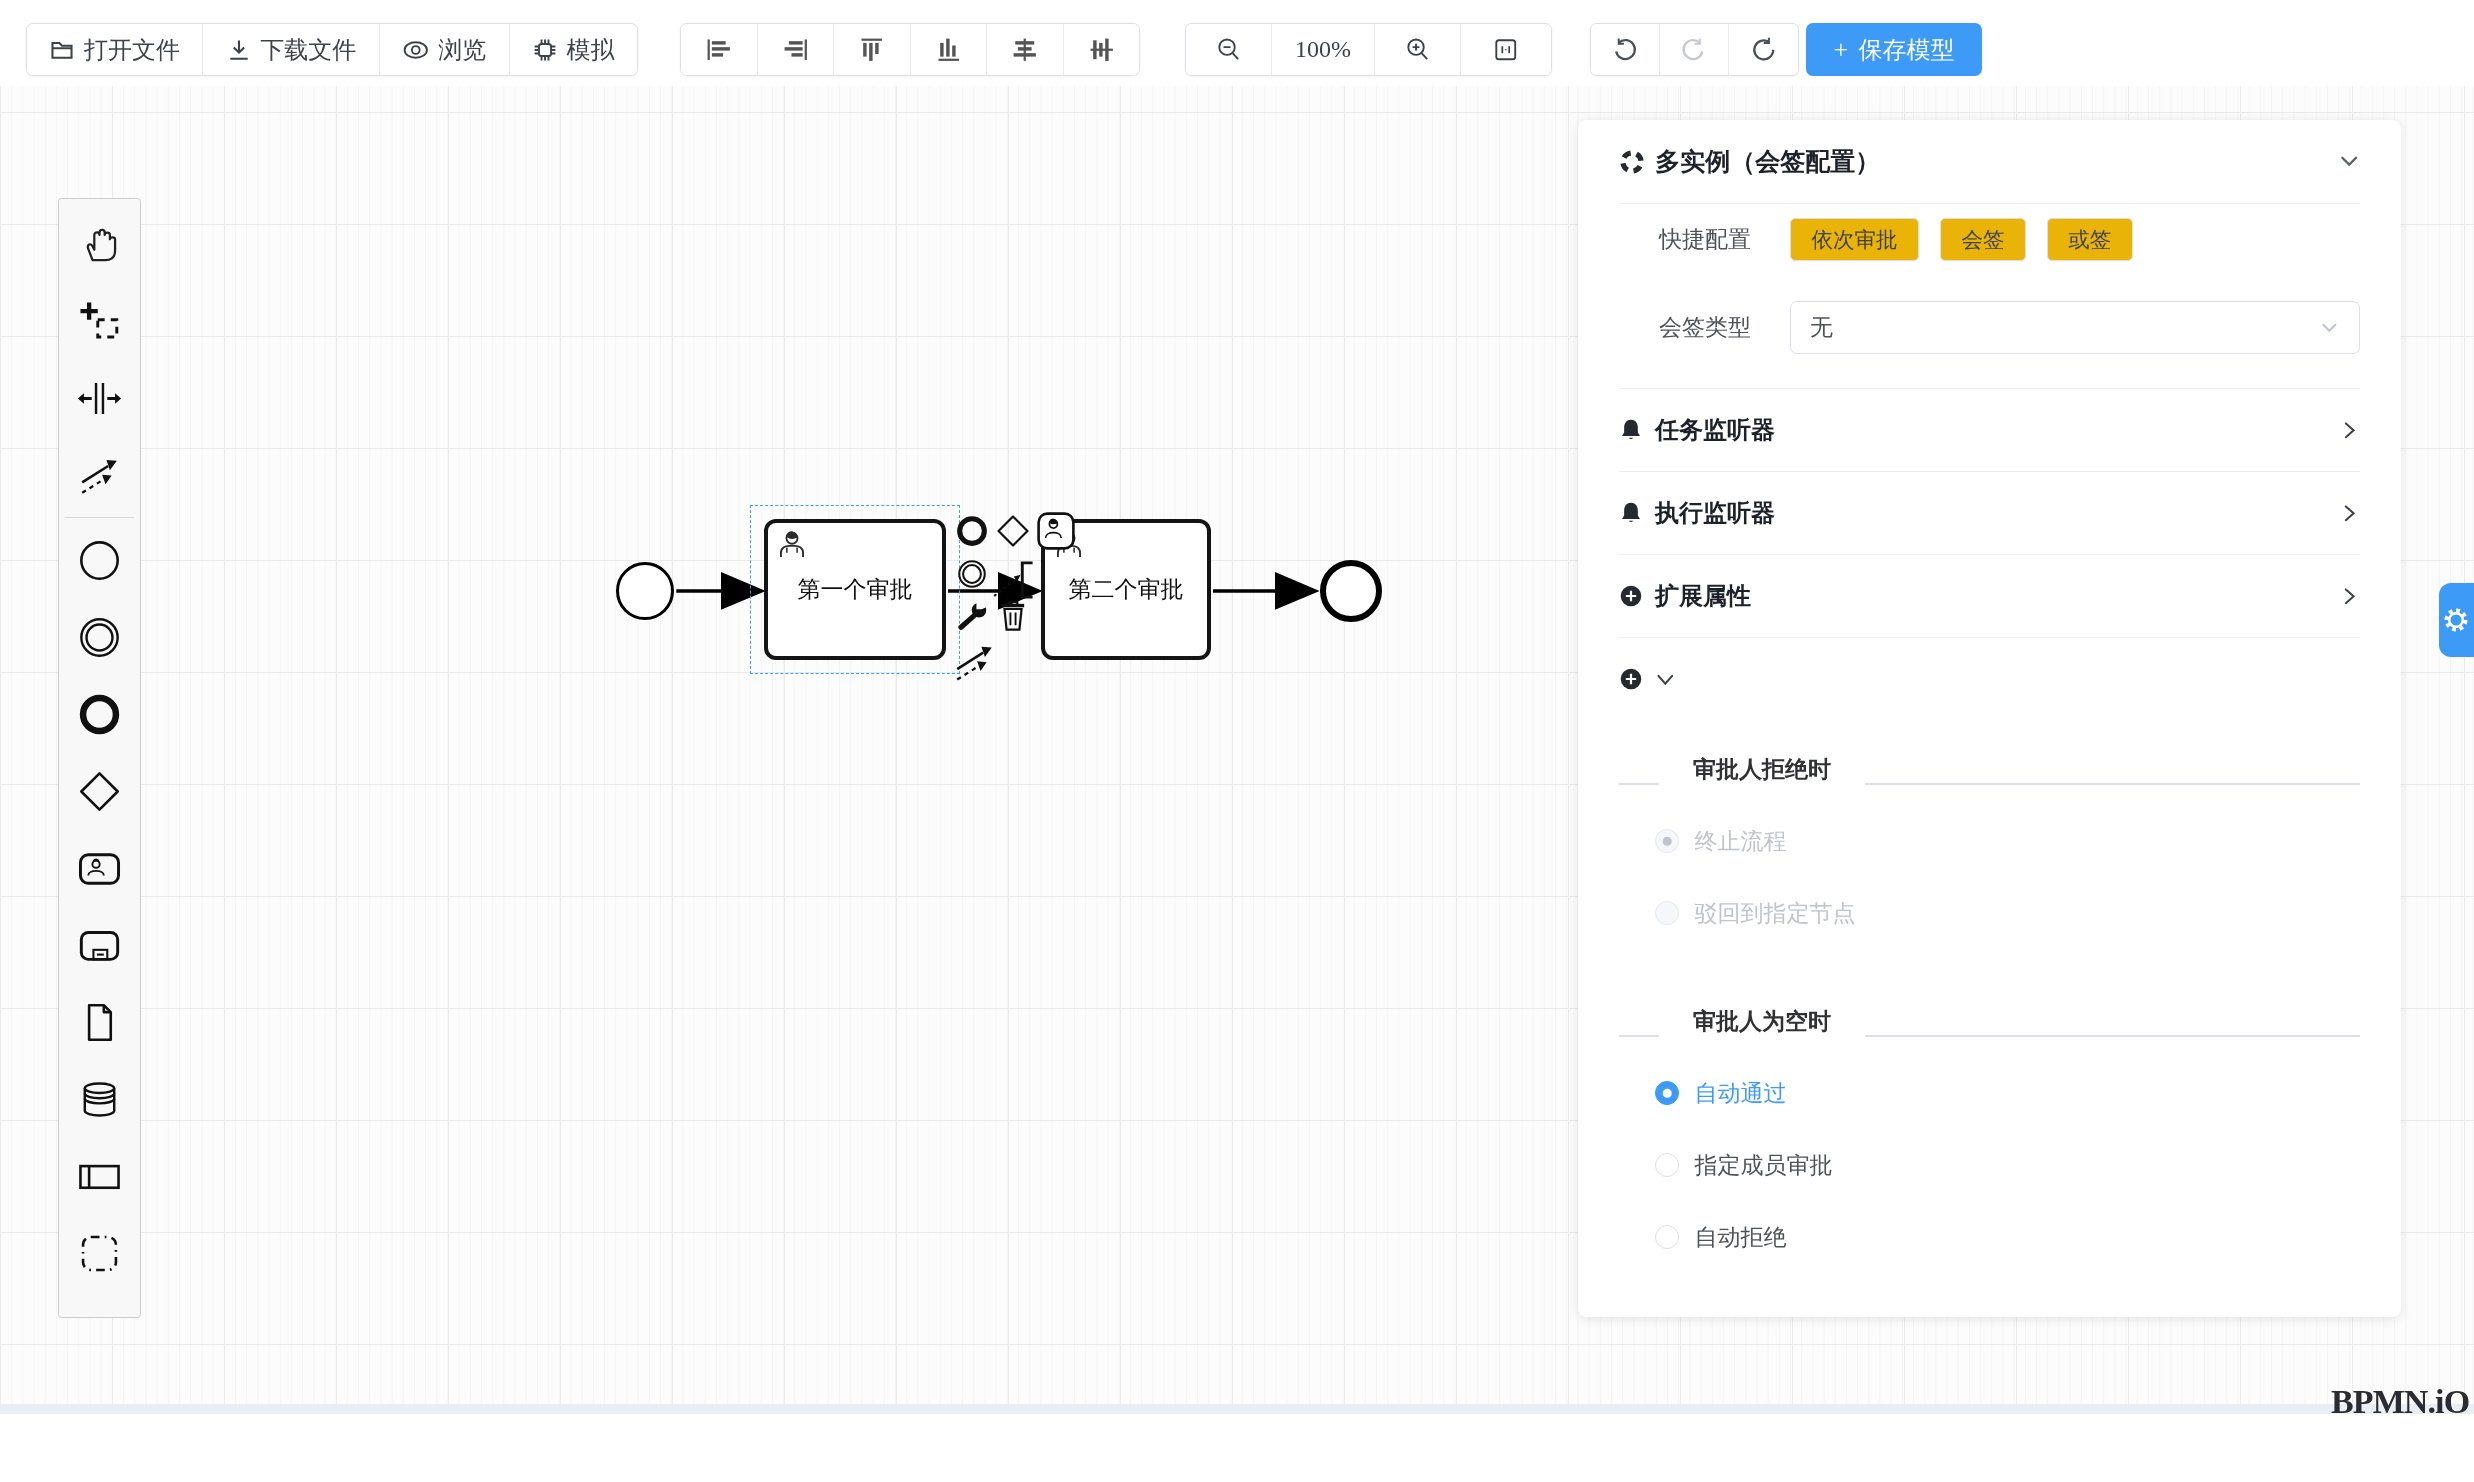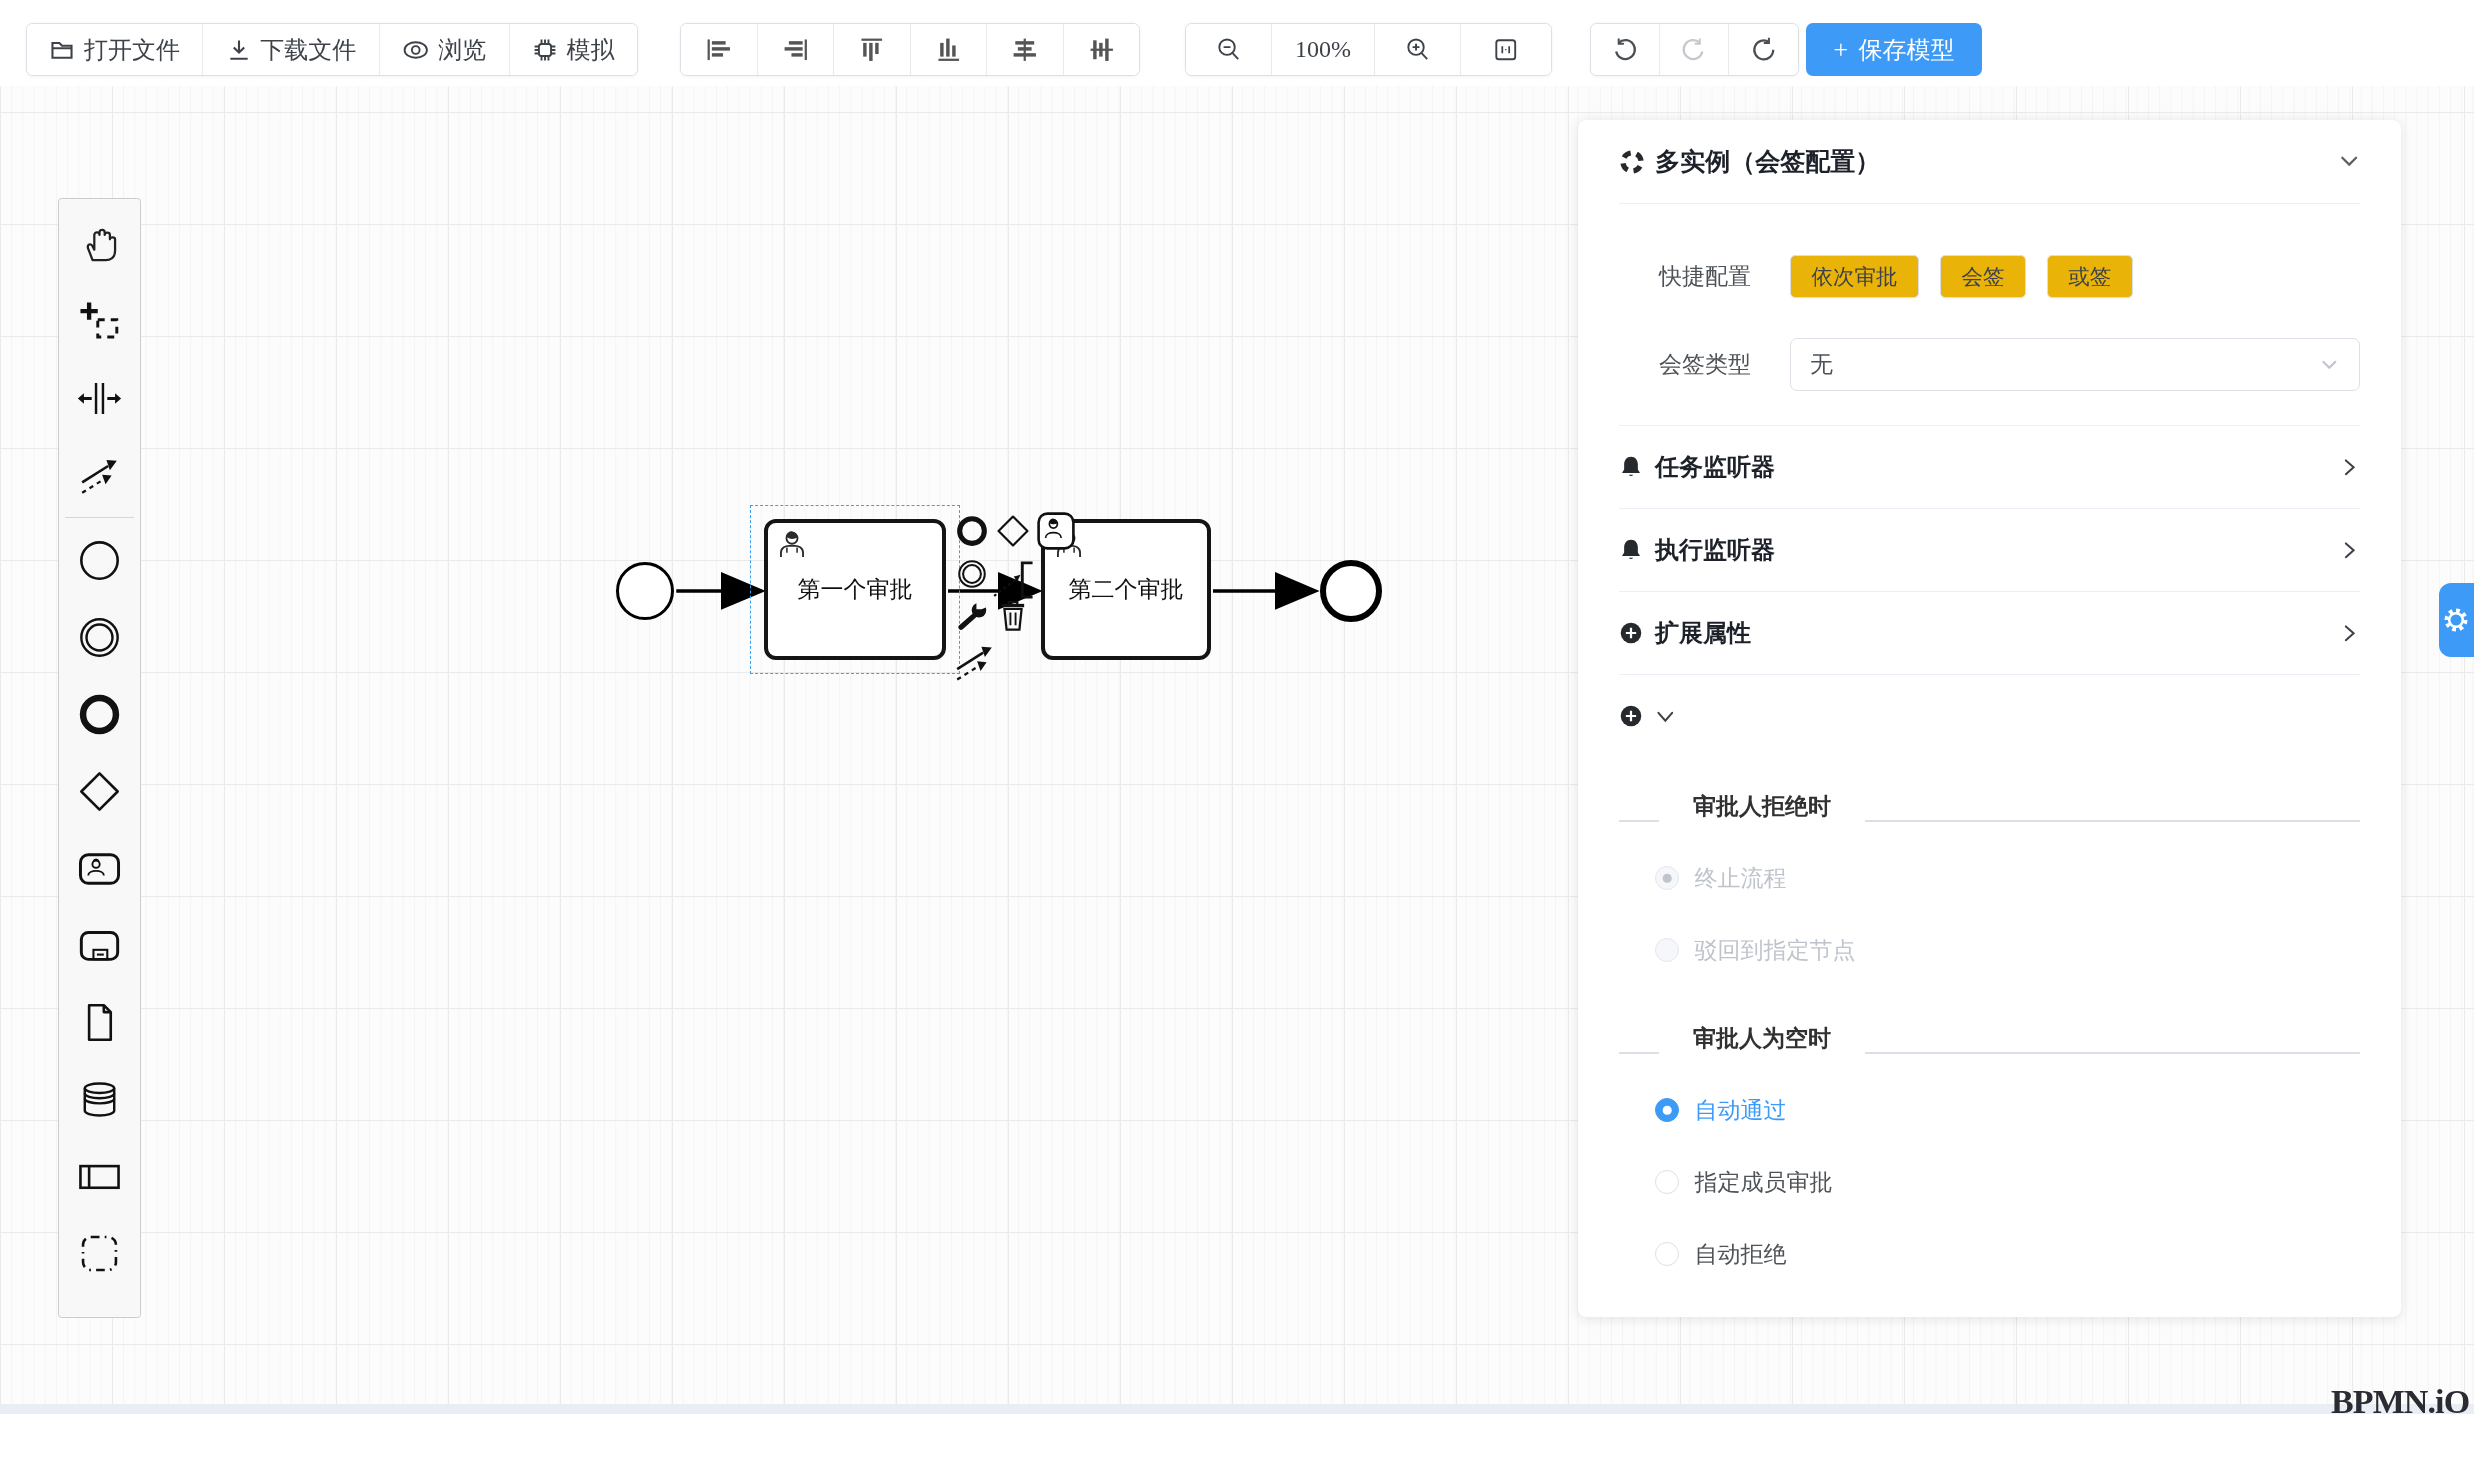--- a/index.html
+++ b/index.html
@@ -76,21 +76,21 @@
   
   .panel {
     position:absolute; left:1578px; top:120px; width:823px; height:1197px; z-index:20;
     background:#fff; border-radius:8.6px; box-shadow:0 1.7px 12px rgba(0,0,0,.10);
     padding:0 41px;
   }
   .panel-header { height:83px; display:flex; align-items:center; gap:10.3px; }
   .panel-title { font-size:25px; font-weight:bold; color:#1d2129; flex:1; }
   .form-row { display:flex; align-items:center; margin-left:40px; }
   .form-label { width:131px; font-size:23px; color:#4e5358; flex:none; }
-  .qc-row { margin-top:51px; }
+  .qc-row { margin-top:14px; }
   .qc-btn {
     border:0.9px solid #dcdfe6; background:#eab308; border-radius:5.2px; height:43px;
     padding:0 20.6px; font-size:21.5px; color:#3d4249; margin-right:20.6px; cursor:pointer;
     font-family:inherit; box-shadow:0 0.9px 1.7px rgba(0,0,0,.04);
   }
   .type-row { margin-top:40px; margin-bottom:34px; }
   .select {
     flex:1; height:53px; border:0.9px solid #dcdfe6; border-radius:6.9px; background:#fff;
     display:flex; align-items:center; padding:0 19px; cursor:pointer;
   }
@@ -528,21 +528,21 @@
 
     <div class="radio-row">
       <span class="rdot dis on"></span>
       <span class="rlabel muted">终止流程</span>
     </div>
     <div class="radio-row">
       <span class="rdot dis"></span>
       <span class="rlabel muted">驳回到指定节点</span>
     </div>
 
-    <div class="text-divider" style="margin-top:57px">
+    <div class="text-divider" style="margin-top:77px">
       <span class="td-line-s"></span>
       <span class="td-text">审批人为空时</span>
       <span class="td-line-l"></span>
     </div>
 
     <div class="radio-row">
       <span class="rdot blue"></span>
       <span class="rlabel blue">自动通过</span>
     </div>
     <div class="radio-row">

